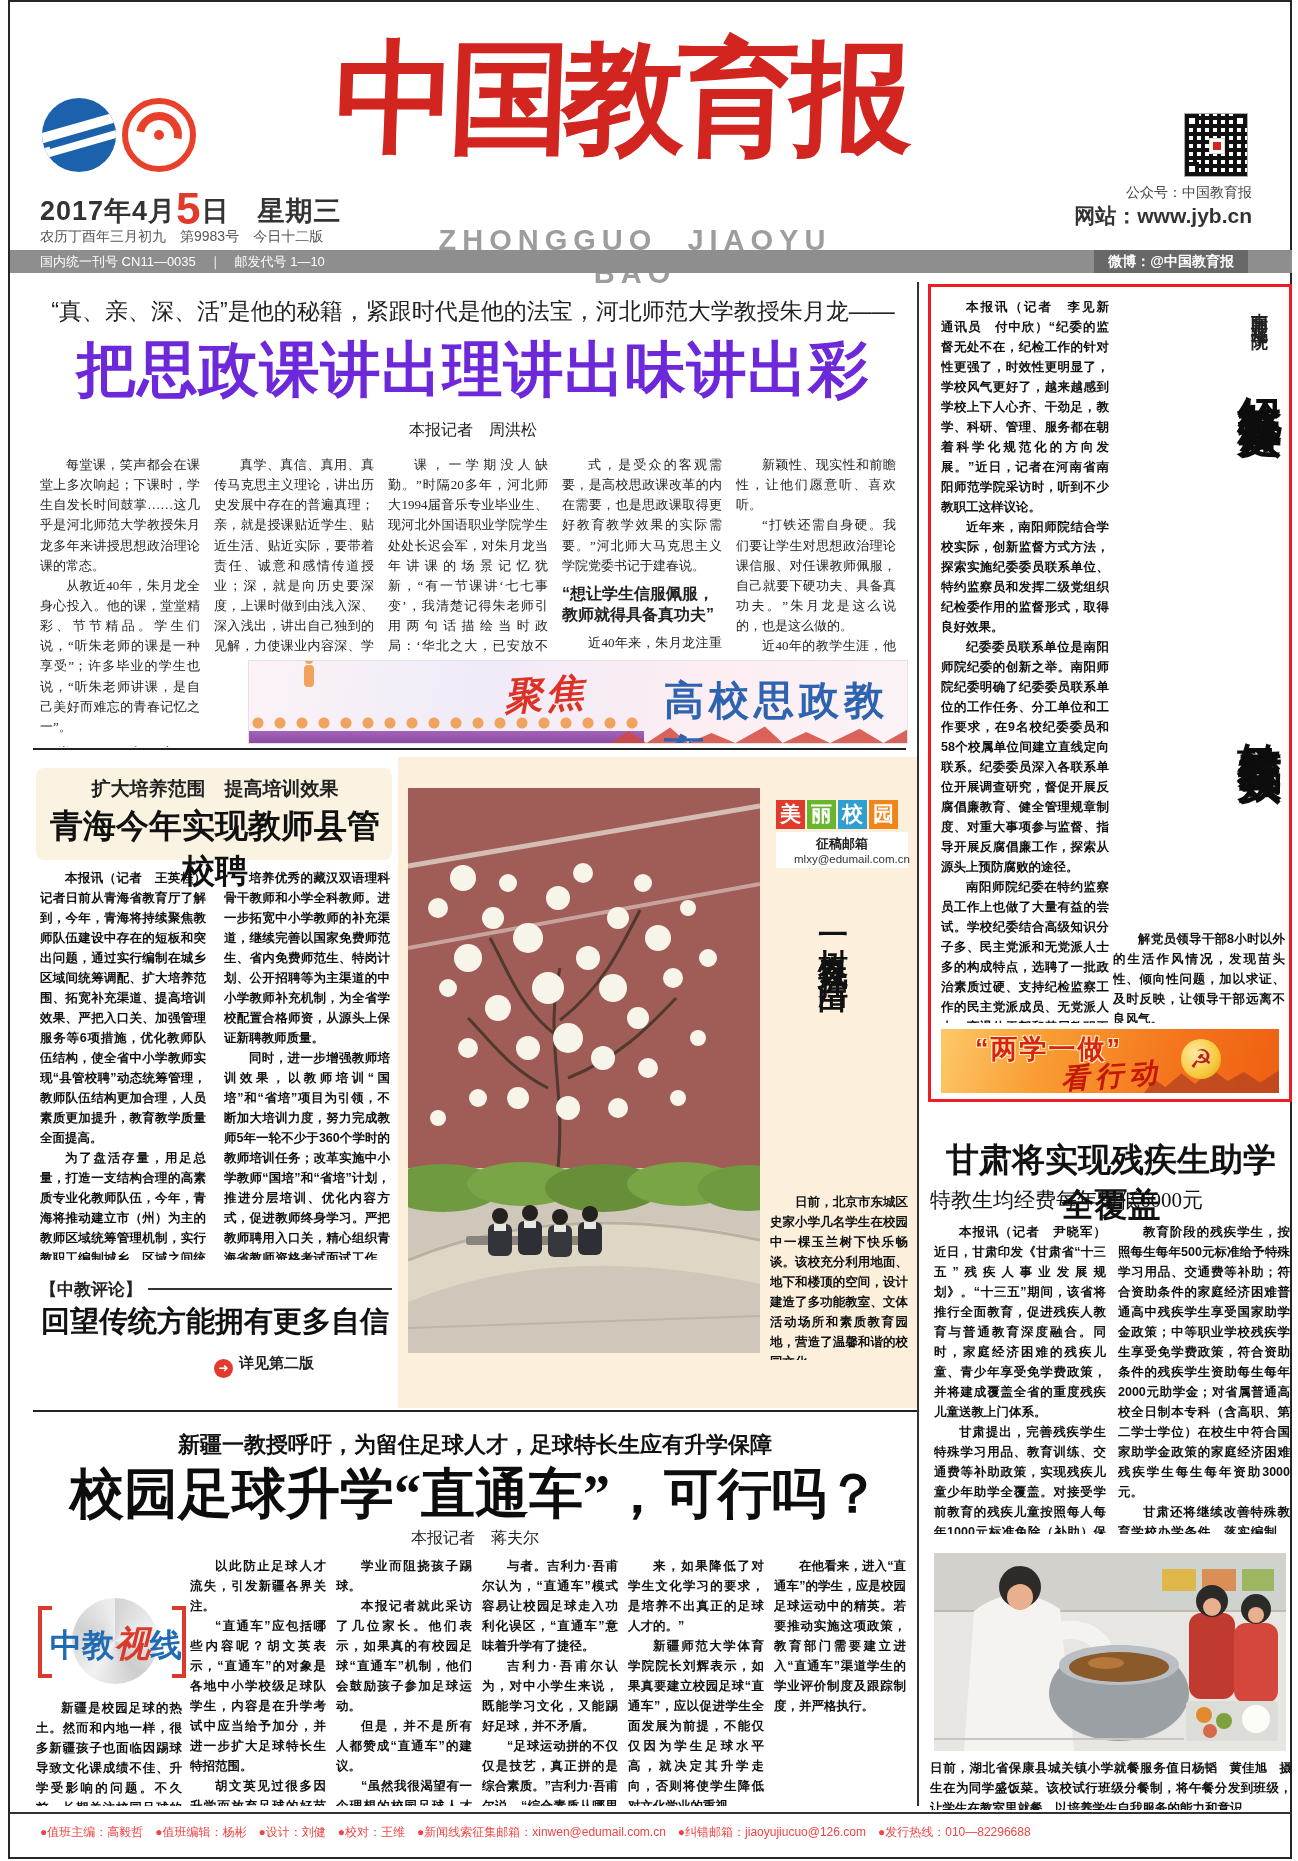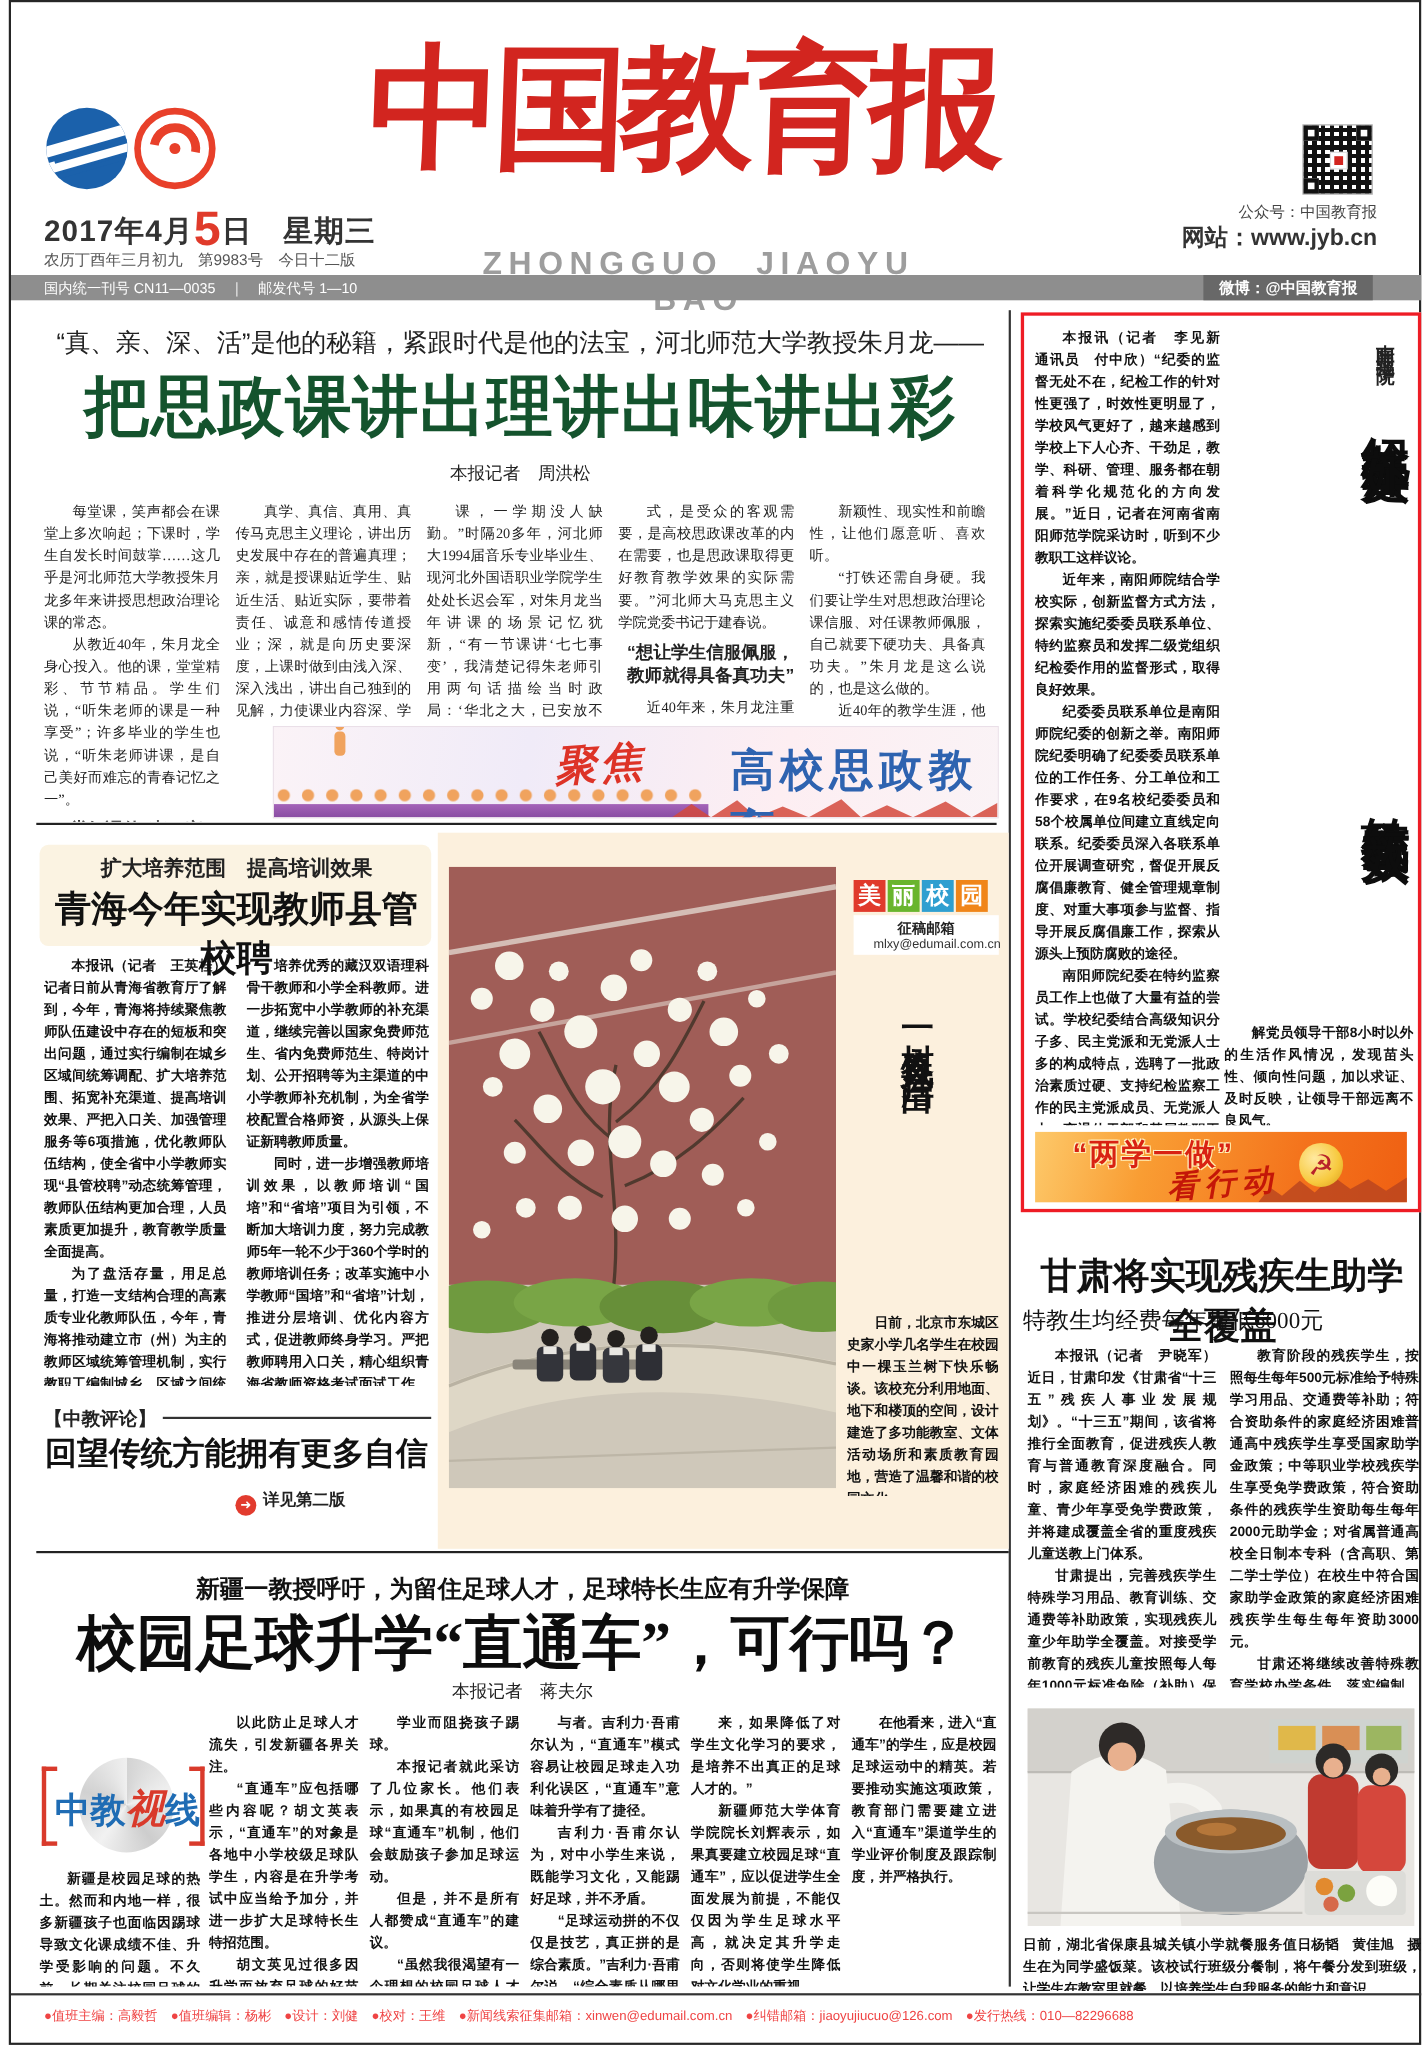--- a/index.html
+++ b/index.html
@@ -29,26 +29,26 @@
   #qr em{position:absolute;left:24px;top:24px;width:14px;height:14px;background:#fff;border:1px solid #ddd;}
   #qr em::after{content:"";position:absolute;left:3px;top:3px;width:8px;height:8px;background:#d2251f;}
   #qr-label{left:1020px;top:184px;width:232px;text-align:right;font-size:14px;color:#444;}
   #site{left:1000px;top:202px;width:252px;text-align:right;font-size:21px;font-weight:bold;color:#333;}
   #graybar{left:10px;top:250px;width:1282px;height:23px;background:#8e8e8e;color:#fff;font-size:13px;line-height:23px;}
   #graybar .l{position:absolute;left:30px;}
   #graybar .r{position:absolute;right:44px;top:0;height:23px;line-height:23px;padding:0 14px;background:#686868;font-size:14px;font-weight:bold;}
 
   
   #lead-kicker{left:40px;top:296px;width:866px;text-align:center;font-size:23px;color:#222;font-weight:500;}
-  #lead-headline{left:40px;top:330px;width:866px;text-align:center;font-size:60px;font-weight:bold;color:#14532d;letter-spacing:1px;}
+  #lead-headline{left:40px;top:330px;width:866px;text-align:center;font-size:60px;font-weight:bold;color:#6d28d9;letter-spacing:1px;}
   #lead-byline{left:40px;top:420px;width:866px;text-align:center;font-size:16px;color:#222;}
   .ncol{top:455px;width:160px;height:288px;overflow:hidden;font-family:"Liberation Serif","DejaVu Serif",serif;
         font-size:13px;line-height:1.55;text-align:justify;color:#222;}
   .ncol p{margin:0;text-indent:2em;}
-  .ncol p.subhead{font-family:"Liberation Sans","DejaVu Sans",sans-serif;font-weight:bold;font-size:16px;text-align:right;text-indent:0;margin:7px 0;line-height:1.35;}
+  .ncol p.subhead{font-family:"Liberation Sans","DejaVu Sans",sans-serif;font-weight:bold;font-size:16px;text-align:left;text-indent:0;margin:7px 0;line-height:1.35;}
   #ncol1{left:40px;height:292px;} #ncol2{left:214px;}#ncol3{left:388px;}#ncol4{left:562px;}#ncol5{left:736px;}
   #ncol2,#ncol3,#ncol4,#ncol5{height:200px;}
   #sizheng-banner{left:248px;top:660px;width:658px;height:82px;overflow:hidden;border:1px solid #eadfe8;
       background:linear-gradient(100deg,#fbf3f7 0%,#f0ebf8 35%,#fdeef2 70%,#faf3f6 100%);}
   #sizheng-banner .script{position:absolute;left:255px;top:8px;font-size:38px;font-weight:bold;color:#dd3327;
       font-family:"Liberation Serif","DejaVu Serif",serif;font-style:italic;transform:rotate(-4deg);letter-spacing:4px;}
   #sizheng-banner .label{position:absolute;left:415px;top:12px;font-size:40px;font-weight:bold;color:#2e63b0;letter-spacing:5px;}
   #sizheng-banner .crowd{position:absolute;left:0;bottom:0;width:60%;height:26px;
       background:radial-gradient(circle at 9px 6px,#f0a35e 5px,rgba(0,0,0,0) 6px) repeat-x,linear-gradient(180deg,#a463b8,#8a4da3);
       background-size:22px 26px,100% 12px;background-position:0 0,0 100%;background-repeat:repeat-x,no-repeat;}

